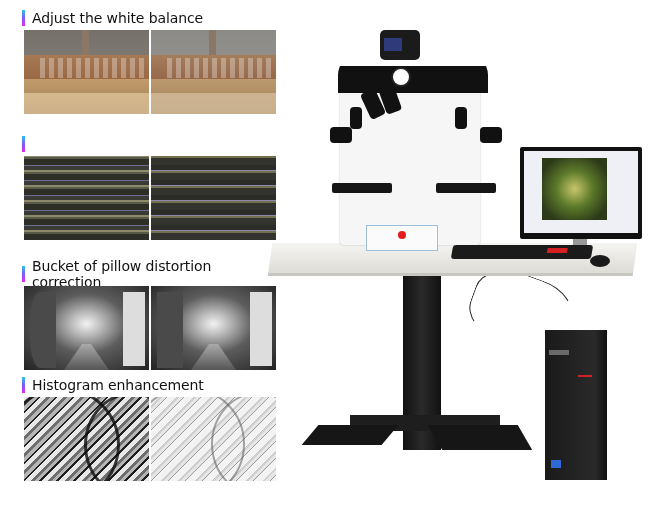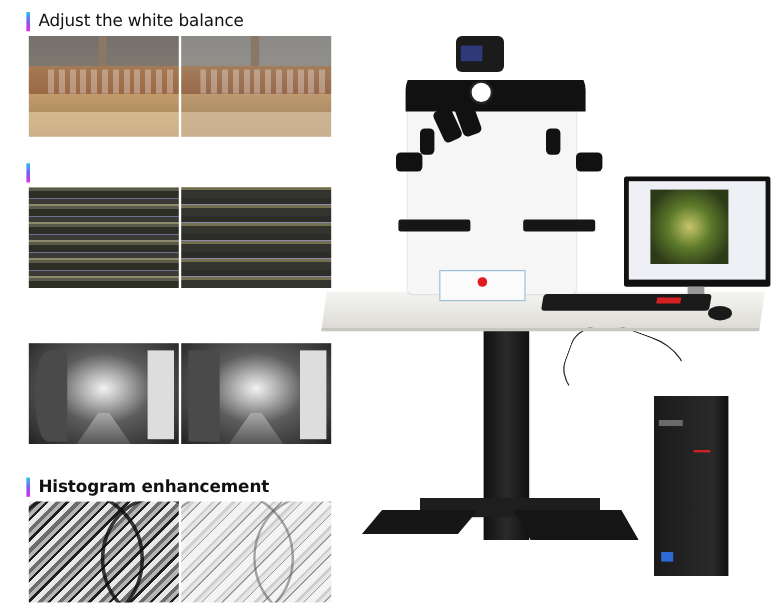--- a/index.html
+++ b/index.html
@@ -86,35 +86,39 @@
   <div class="heading">
     <span class="accent"></span>
   </div>
   <div class="pair">
     <div class="img wt" title="trace left"></div>
     <div class="img wt r" title="trace right"></div>
   </div>
 </div>
 
 <div class="section" style="top:264px;height:110px;">
+  <div class="heading">
+    <span class="accent"></span>
+    <span class="heading-text">Bucket of pillow distortion correction</span>
+  </div>
   <div class="pair">
     <div class="img cor" title="distorted corridor">
       <div class="door"></div>
       <div class="floor"></div>
       <div class="wall"></div>
     </div>
     <div class="img cor" title="corrected corridor">
       <div class="door" style="border-radius:0;"></div>
       <div class="floor"></div>
       <div class="wall"></div>
     </div>
   </div>
 </div>
 
-<div class="section" style="top:396px;height:110px;font-weight:bold;">
+<div class="section" style="top:375px;height:110px;">
   <div class="heading">
     <span class="accent"></span>
     <span class="heading-text">Histogram enhancement</span>
   </div>
   <div class="pair">
     <div class="img hist" title="original imprint">
       <div class="arc" style="left:-20px;top:-10px;width:110px;height:110px;"></div>
       <div class="arc" style="left:60px;top:-5px;width:90px;height:100px;"></div>
     </div>
     <div class="img hist r" title="original imprint">

